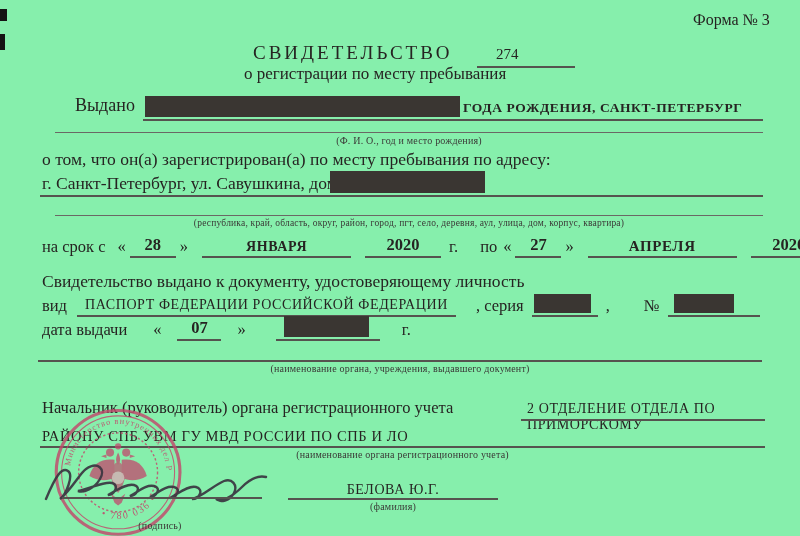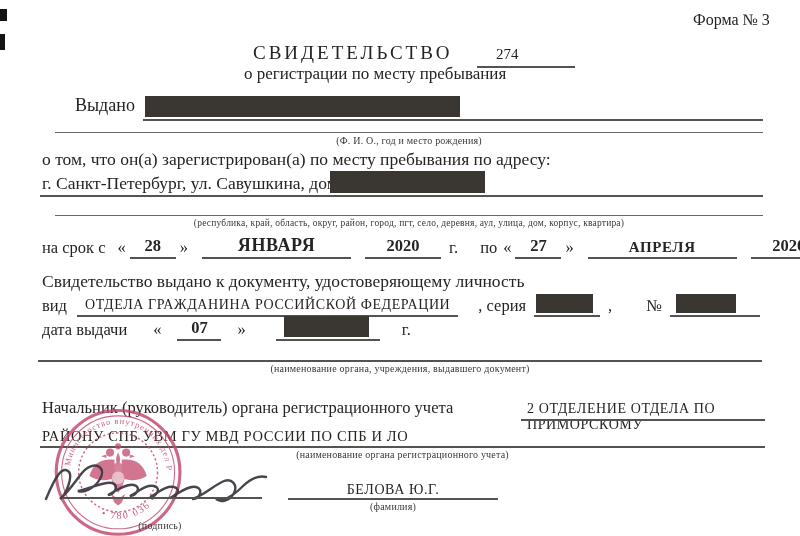--- a/index.html
+++ b/index.html
@@ -3,21 +3,21 @@
 <meta charset="utf-8">
 <style>
   html,body{margin:0;padding:0;}
   body{
     width:800px;height:536px;
     font-family:"Liberation Serif", serif;
     background:#e8e8e6;
   }
   .page{
     position:relative;width:800px;height:536px;overflow:hidden;
-    background:#ffffff;
+    background:#86efac;
     color:#262422;
   }
   .abs{position:absolute;}
   .hline{position:absolute;background:#55534f;height:2px;}
   .thinline{position:absolute;background:#6a6865;height:1px;}
   .caption{font-size:10px;color:#3a3836;text-align:center;letter-spacing:0.2px;}
   .redact{position:absolute;background:#3a3632;}
   .caps{letter-spacing:0.6px;}
   .bold{font-weight:bold;}
   
@@ -39,54 +39,55 @@
 
   <div class="abs" style="left:693px;top:11px;font-size:16px;">Форма № 3</div>
 
   <div class="abs" style="left:253px;top:42px;font-size:19px;letter-spacing:3px;">СВИДЕТЕЛЬСТВО</div>
   <div class="abs" style="left:496px;top:46px;font-size:15px;">274</div>
   <div class="hline" style="left:477px;top:66px;width:98px;height:1.5px;"></div>
   <div class="abs" style="left:244px;top:64px;font-size:17px;">о регистрации по месту пребывания</div>
 
   <div class="abs" style="left:75px;top:95px;font-size:18px;">Выдано</div>
   <div class="redact" style="left:145px;top:96px;width:315px;height:21px;"></div>
+  <div class="abs bold caps" style="left:463px;top:100px;font-size:13.5px;">ГОДА РОЖДЕНИЯ, САНКТ-ПЕТЕРБУРГ</div>
   <div class="hline" style="left:143px;top:119px;width:620px;"></div>
   <div class="thinline" style="left:55px;top:132px;width:708px;"></div>
   <div class="abs caption" style="left:55px;top:135px;width:708px;">(Ф. И. О., год и место рождения)</div>
 
   <div class="abs formline" style="left:42px;top:149px;">о том, что он(а) зарегистрирован(а) по месту пребывания по адресу:</div>
 
   <div class="abs formline" style="left:42px;top:173px;">г. Санкт-Петербург, ул. Савушкина, дом</div>
   <div class="redact" style="left:330px;top:171px;width:155px;height:22px;"></div>
   <div class="hline" style="left:40px;top:195px;width:723px;"></div>
   <div class="thinline" style="left:55px;top:215px;width:708px;"></div>
   <div class="abs caption" style="left:55px;top:218px;width:708px;font-size:9.5px;">(республика, край, область, округ, район, город, пгт, село, деревня, аул, улица, дом, корпус, квартира)</div>
 
   <div class="frow" style="left:42px;top:235px;font-size:16.5px;">
     <span class="lbl">на срок с</span>
     <span class="lbl" style="margin-left:12px;">«</span>
     <span class="cell bold" style="min-width:42px;margin-left:4px;">28</span>
     <span class="lbl" style="margin-left:4px;">»</span>
-    <span class="cell bold caps" style="min-width:145px;margin-left:14px;font-size:18px;">ЯНВАРЯ</span>
+    <span class="cell bold caps" style="min-width:145px;margin-left:14px;font-size:14px;">ЯНВАРЯ</span>
     <span class="cell bold" style="min-width:72px;margin-left:14px;">2020</span>
     <span class="lbl" style="margin-left:8px;">г.</span>
     <span class="lbl" style="margin-left:22px;">по</span>
     <span class="lbl" style="margin-left:6px;">«</span>
     <span class="cell bold" style="min-width:42px;margin-left:4px;">27</span>
     <span class="lbl" style="margin-left:4px;">»</span>
     <span class="cell bold caps" style="min-width:145px;margin-left:14px;font-size:15px;">АПРЕЛЯ</span>
     <span class="cell bold" style="min-width:72px;margin-left:14px;">2020</span>
 
   </div>
 
   <div class="abs formline" style="left:42px;top:271px;">Свидетельство выдано к документу, удостоверяющему личность</div>
 
   <div class="frow" style="left:42px;top:294px;font-size:16.5px;width:718px;">
     <span class="lbl">вид</span>
-    <span class="cell caps" style="margin-left:10px;font-size:14px;padding:0 8px 2px 8px;">ОТДЕЛА ГРАЖДАНИНА РОССИЙСКОЙ ФЕДЕРАЦИИ</span>
+    <span class="cell caps" style="margin-left:10px;font-size:14px;padding:0 8px 2px 8px;">ПАСПОРТ ФЕДЕРАЦИИ РОССИЙСКОЙ ФЕДЕРАЦИИ</span>
     <span class="lbl" style="margin-left:20px;">, серия</span>
     <span class="cell cellrel" style="min-width:62px;margin-left:8px;height:20px;">
       <span class="redact" style="left:2px;top:0;width:57px;height:19px;"></span>
     </span>
     <span class="lbl" style="margin-left:8px;">,</span>
     <span class="lbl" style="margin-left:34px;">№</span>
     <span class="cell cellrel" style="flex:1;margin-left:8px;height:20px;text-align:left;">
       <span class="redact" style="left:6px;top:0;width:60px;height:19px;"></span>
     </span>
   </div>

